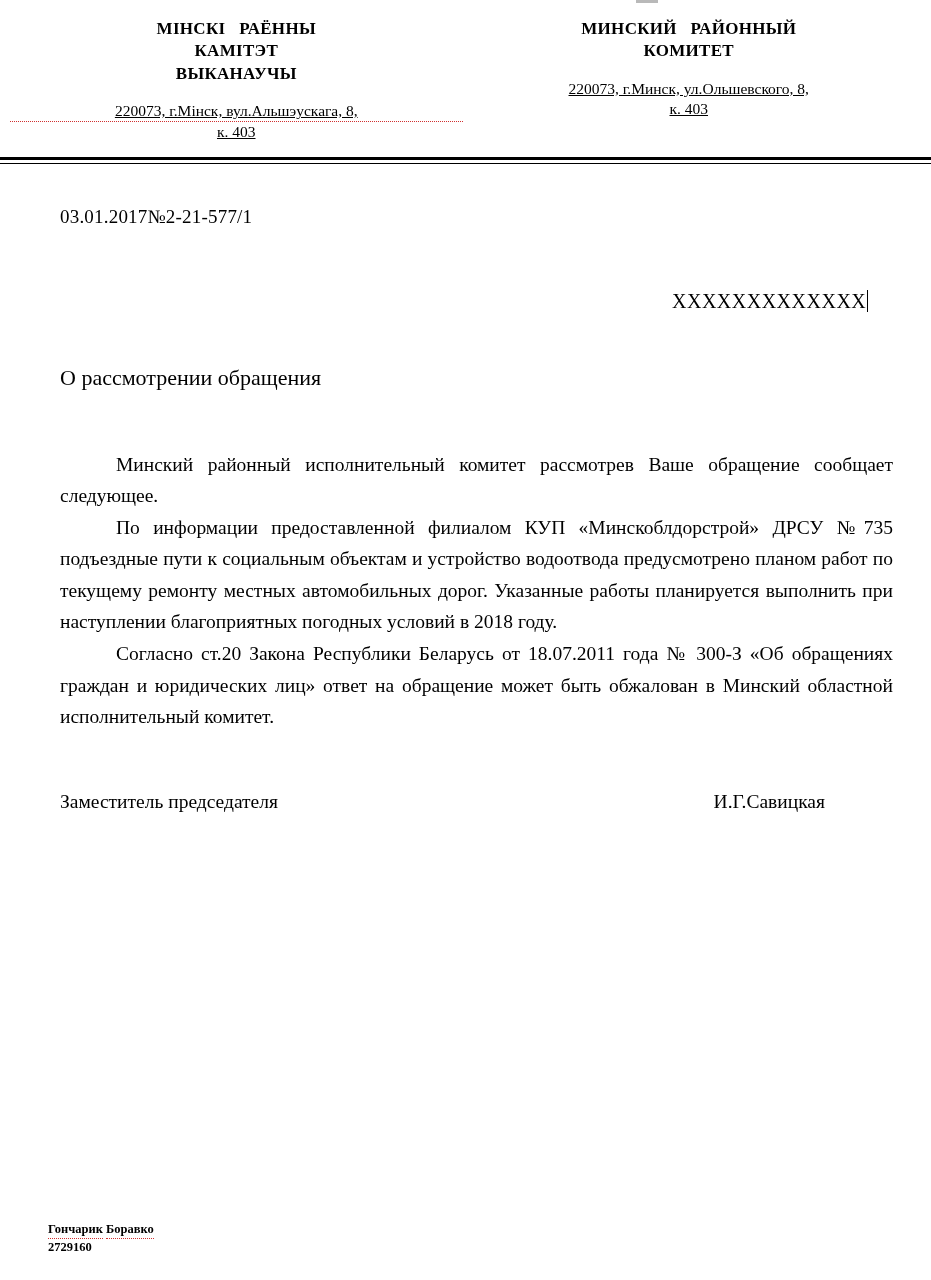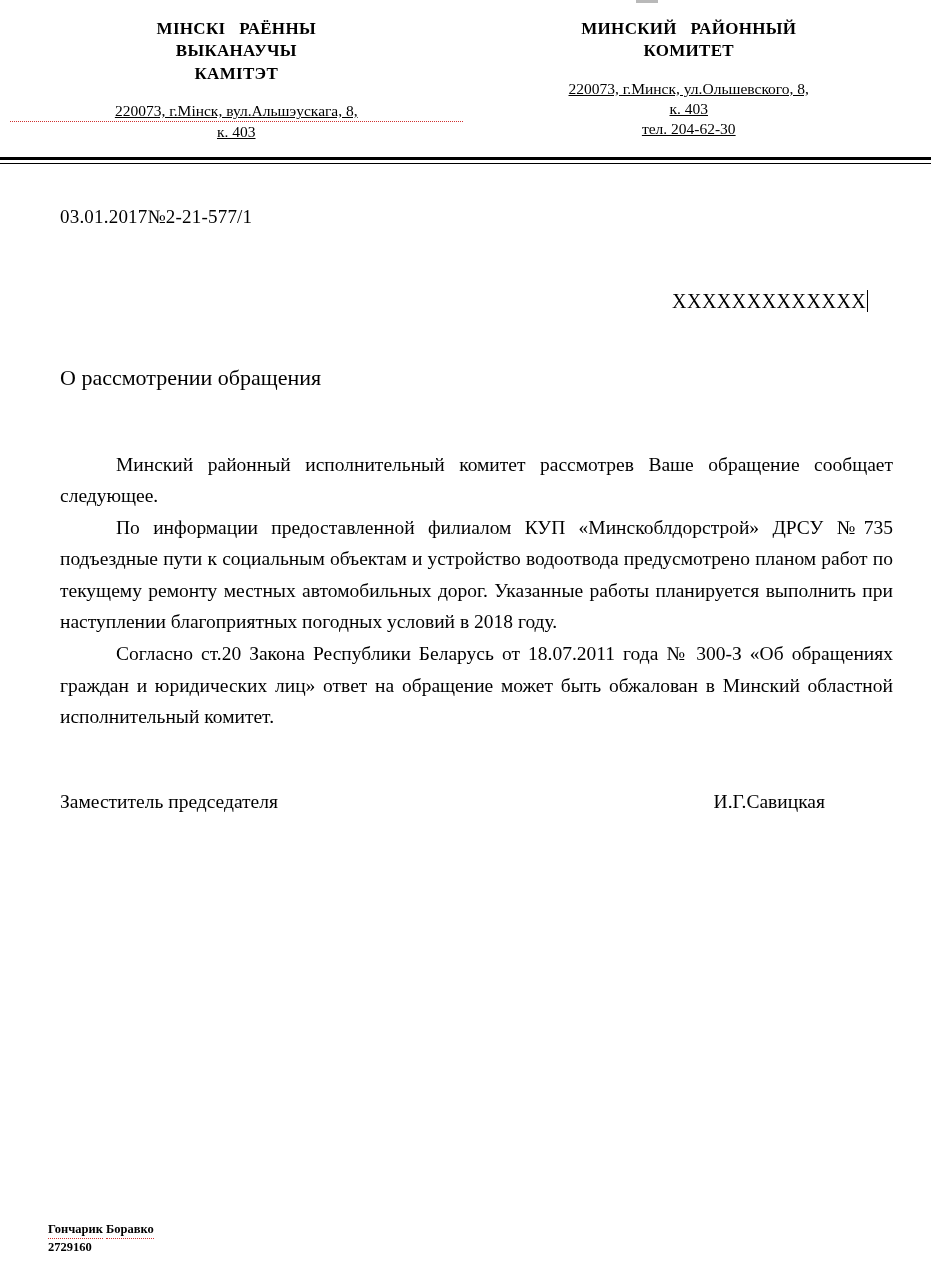--- a/index.html
+++ b/index.html
@@ -146,38 +146,37 @@
 
 <div class="page">
 
   <div class="top-nick"></div>
 
   <div class="letterhead">
 
     <div class="lh-col left">
       <div class="org-name">
         <span class="org-line">МІНСКІ   РАЁННЫ</span>
+        <span class="org-line">КАМІТЭТ</span>
         <span class="org-line">ВЫКАНАУЧЫ</span>
-        <span class="org-line">КАМІТЭТ</span>
       </div>
       <div class="addr">
         <span class="addr-line sq-red">220073, г.Мінск, вул.Альшэускага, 8,</span>
         <span class="addr-line">к. 403</span>
       </div>
     </div>
 
     <div class="lh-col right">
       <div class="org-name">
         <span class="org-line">МИНСКИЙ   РАЙОННЫЙ</span>
         <span class="org-line">КОМИТЕТ</span>
       </div>
       <div class="addr">
         <span class="addr-line">220073, г.Минск, ул.Ольшевского, 8,</span>
         <span class="addr-line">к. 403</span>
-        <span class="addr-line">тел. 204-62-30</span>
       </div>
     </div>
 
   </div>
 
   <div class="rule"></div>
 
   <div class="content">
 
     <div class="doc-number">03.01.2017№2-21-577/1</div>

